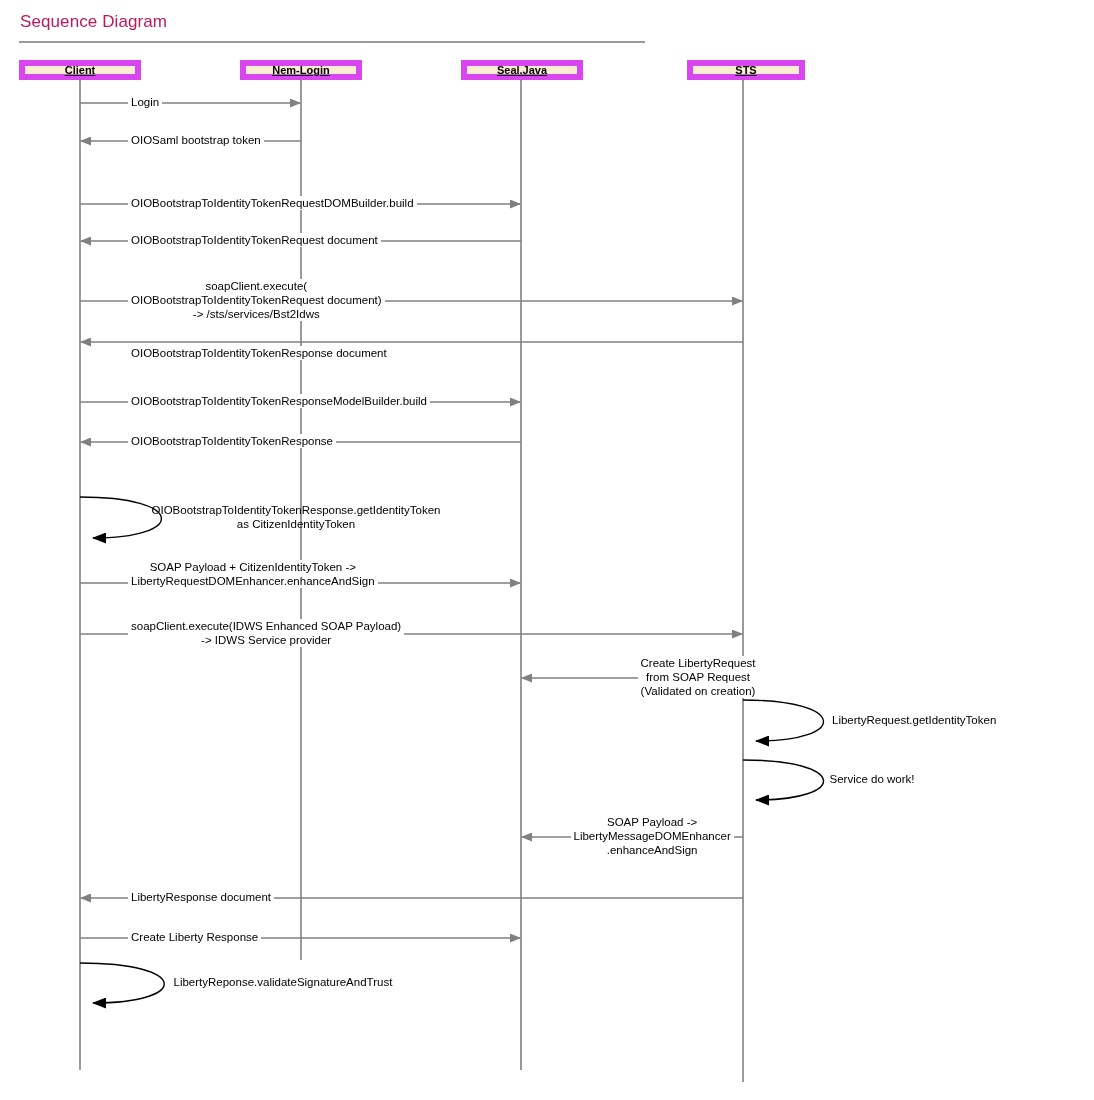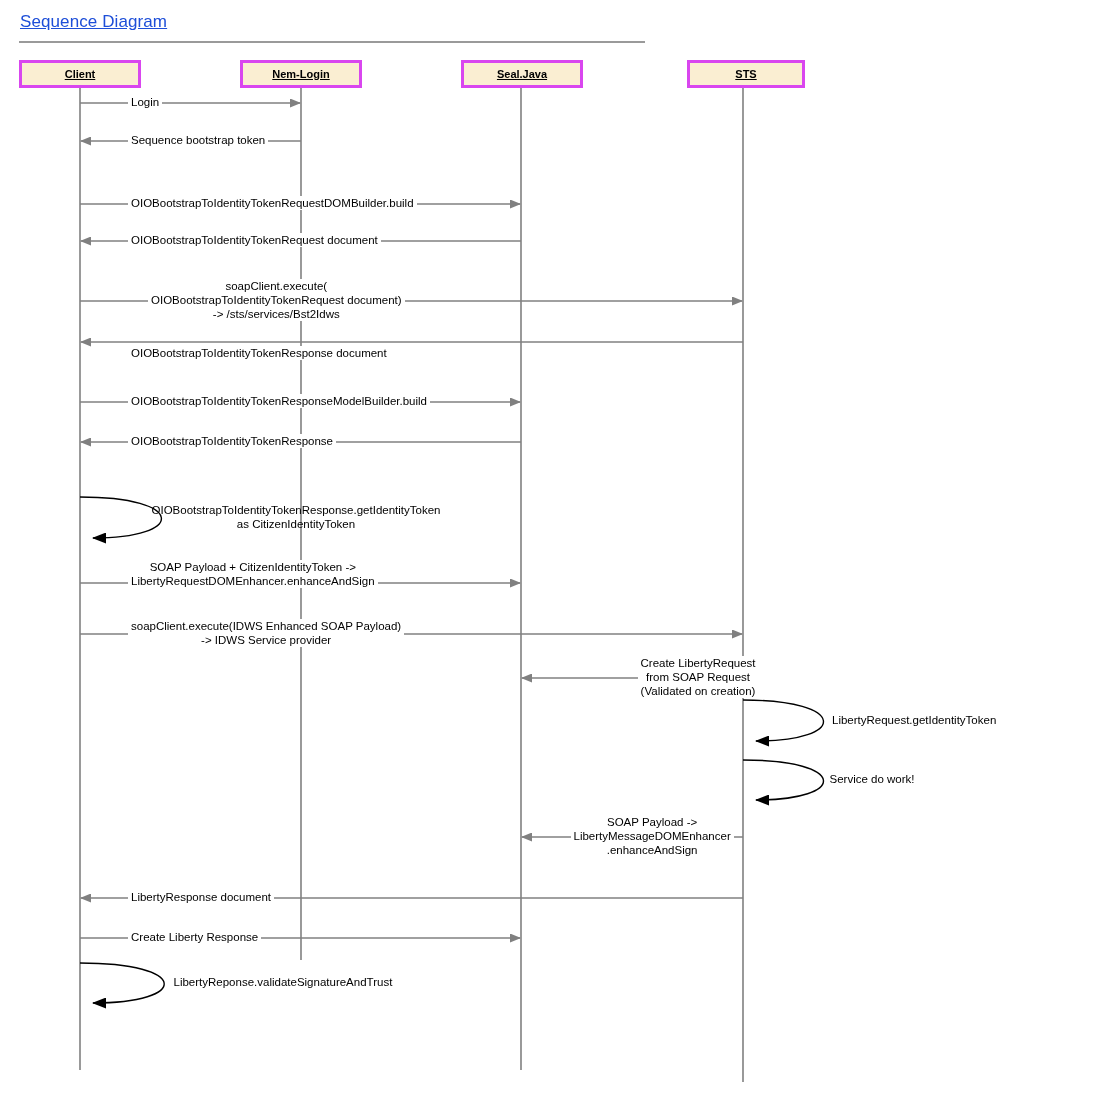--- a/index.html
+++ b/index.html
@@ -19,44 +19,43 @@
   #page {
     position: relative;
     width: 1094px;
     height: 1100px;
   }
   #page-title {
     position: absolute;
     left: 20px;
     top: 12px;
     font-size: 17px;
-    color: #1d4ed8;
+    color: #be185d;
     letter-spacing: 0.1px;
     white-space: nowrap;
-    text-decoration: underline;
   }
   #title-divider {
     position: absolute;
     left: 19px;
     top: 41px;
     width: 626px;
     height: 2px;
     background: #9a9a9a;
   }
   .diagram-svg {
     position: absolute;
     left: 0;
     top: 0;
   }
   .lifeline-box {
     position: absolute;
     background: #faeed2;
-    border: 3px solid #d946ef;
+    border: 6px solid #d946ef;
     box-sizing: border-box;
-    height: 28px;
+    height: 20px;
     display: flex;
     align-items: center;
     justify-content: center;
   }
   .lifeline-label {
     font-size: 11px;
     font-weight: bold;
     text-decoration: underline;
     color: #000;
     white-space: nowrap;
@@ -132,24 +131,24 @@
       </div>
       <div class="lifeline-box" style="left: 461px; top: 60px; width: 122px;">
         <span class="lifeline-label">Seal.Java</span>
       </div>
       <div class="lifeline-box" style="left: 687px; top: 60px; width: 118px;">
         <span class="lifeline-label">STS</span>
       </div>
     </div>
   <div id="msg-labels">
       <div class="msg-label" style="top: 95px; left: 128px;">Login</div>
-      <div class="msg-label" style="top: 133px; left: 128px;">Sequence bootstrap token</div>
+      <div class="msg-label" style="top: 133px; left: 128px;">OIOSaml bootstrap token</div>
       <div class="msg-label" style="top: 196px; left: 128px;">OIOBootstrapToIdentityTokenRequestDOMBuilder.build</div>
       <div class="msg-label" style="top: 233px; left: 128px;">OIOBootstrapToIdentityTokenRequest document</div>
-      <div class="msg-label" style="top: 279px; left: 128px; margin-left: 20px;">soapClient.execute(
+      <div class="msg-label" style="top: 279px; left: 128px;">soapClient.execute(
 OIOBootstrapToIdentityTokenRequest document)
 -&gt; /sts/services/Bst2Idws</div>
       <div class="msg-label" style="top: 334px; left: 128px; margin-top: 12px;">OIOBootstrapToIdentityTokenResponse document</div>
       <div class="msg-label" style="top: 394px; left: 128px;">OIOBootstrapToIdentityTokenResponseModelBuilder.build</div>
       <div class="msg-label" style="top: 434px; left: 128px;">OIOBootstrapToIdentityTokenResponse</div>
       <div class="msg-label" style="top: 560px; left: 128px;">SOAP Payload + CitizenIdentityToken -&gt;
 LibertyRequestDOMEnhancer.enhanceAndSign</div>
       <div class="msg-label" style="top: 619px; left: 128px;">soapClient.execute(IDWS Enhanced SOAP Payload)
 -&gt; IDWS Service provider</div>
       <div class="msg-label" style="top: 656px; left: 591.5px; margin-left: 46px;">Create LibertyRequest

